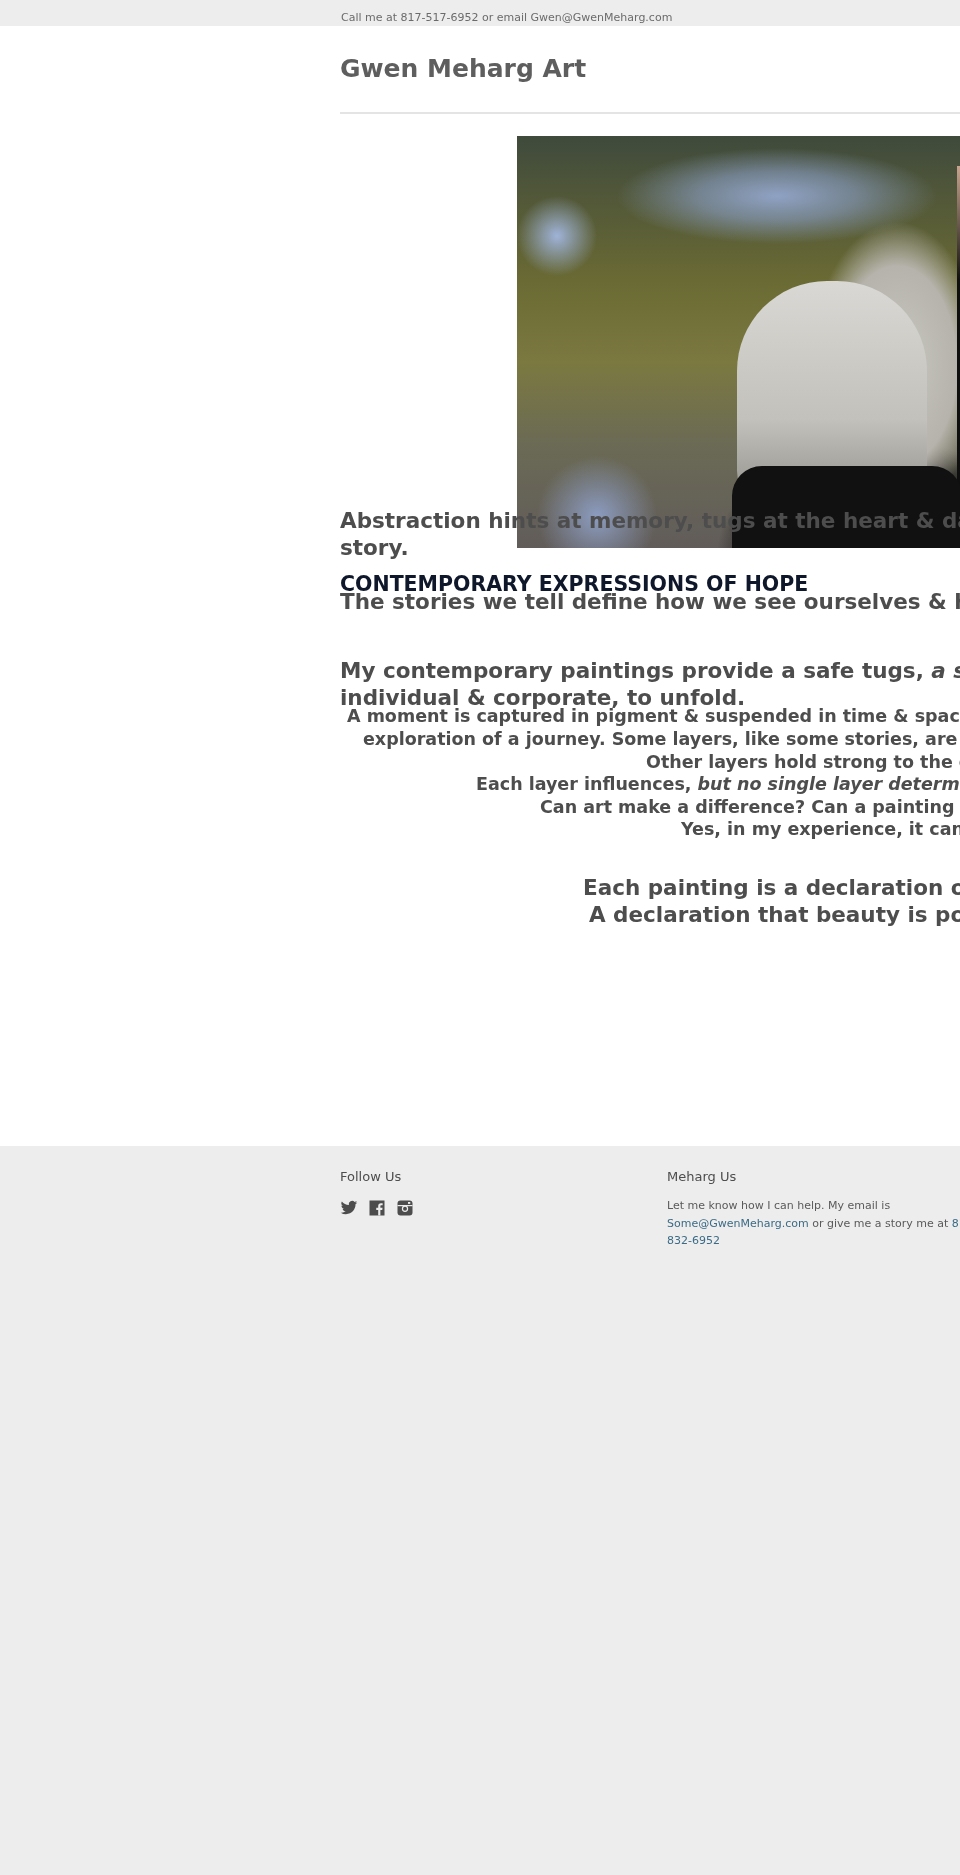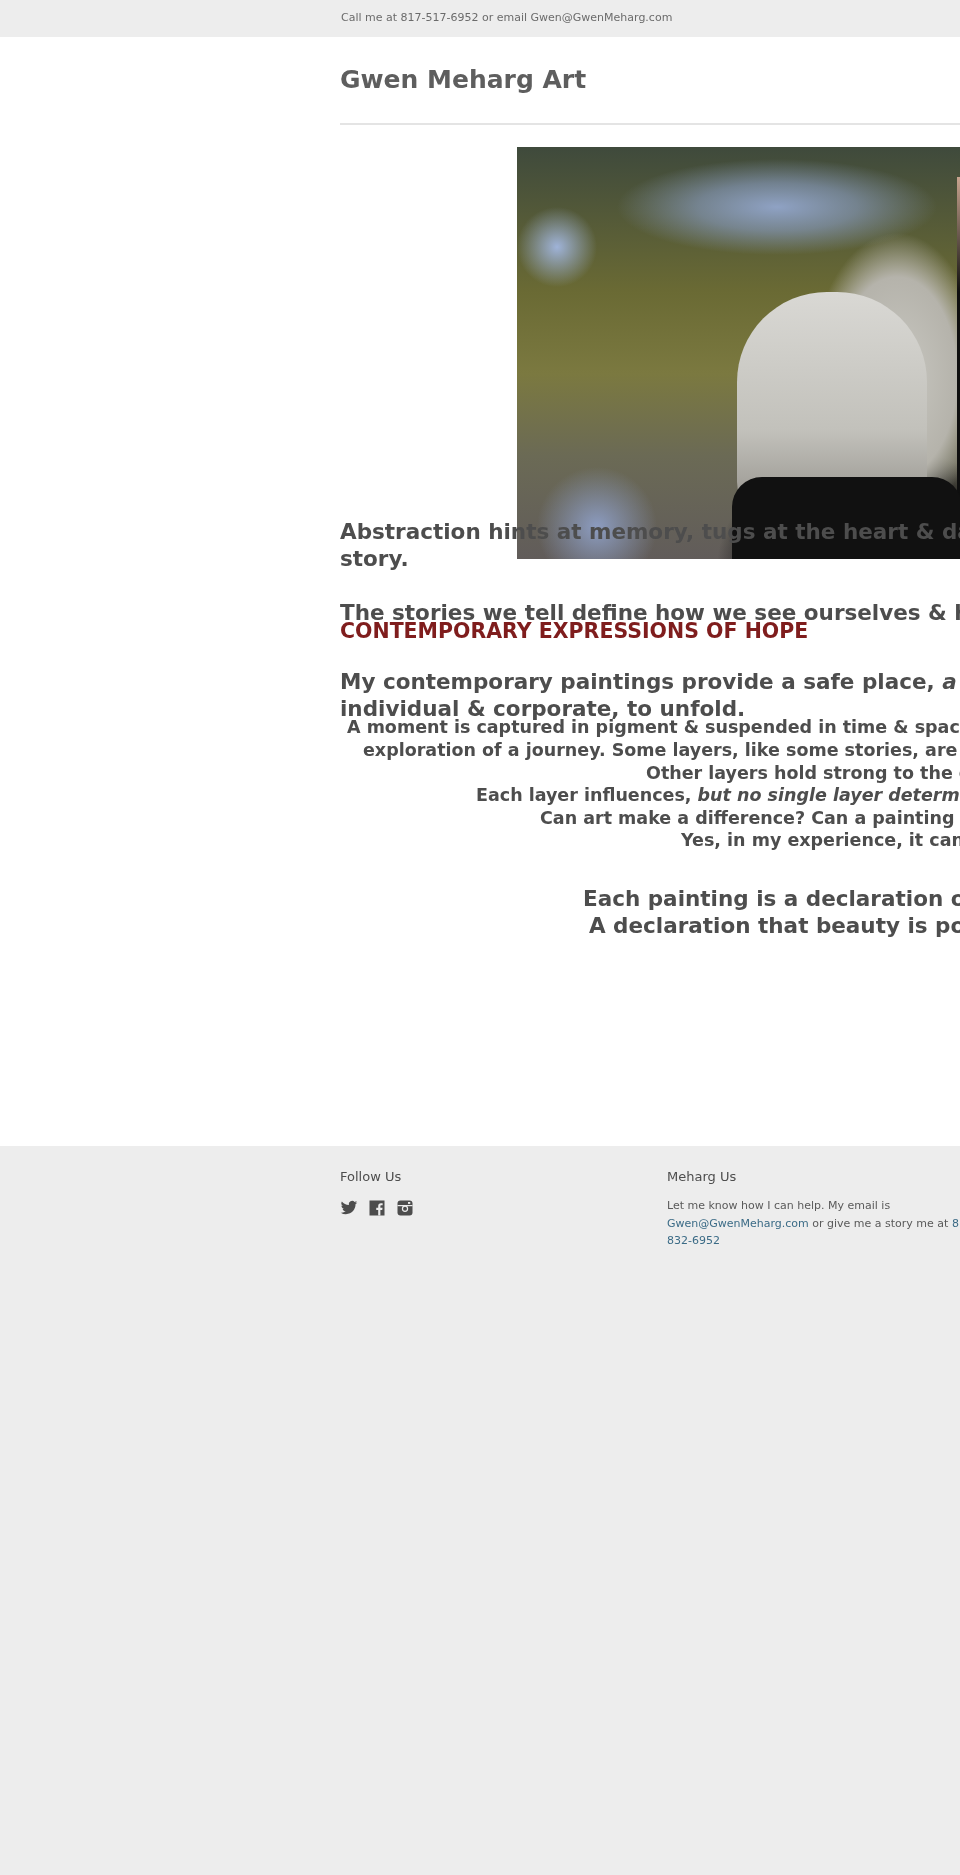--- a/index.html
+++ b/index.html
@@ -12,21 +12,21 @@
   }
   .topbar {
     position:absolute; left:0; top:0; width:960px; height:38px;
     background:#ededed;
   }
   .topbar-text {
     position:absolute; left:341px; top:11px;
     font-size:11px; color:#6b6b6b; white-space:nowrap;
   }
   .main {
-    position:absolute; left:0; top:37px; width:960px; height:1368px;
+    position:absolute; left:0; top:26px; width:960px; height:1368px;
     background:#ffffff; overflow:hidden;
   }
   .site-title {
     position:absolute; left:340px; top:28px;
     font-size:25px; font-weight:bold; color:#5e5e5e; white-space:nowrap;
   }
   .divider {
     position:absolute; left:340px; top:86px; width:700px; height:2px; background:#e4e4e4;
   }
   .hero {
@@ -48,21 +48,21 @@
     position:absolute; left:220px; top:145px; width:190px; height:230px;
     border-radius:90px 90px 40px 40px;
     background:linear-gradient(180deg,#d9d8d4 0%,#c2c1bb 60%,#8f8c86 100%);
   }
   .hero .body {
     position:absolute; left:215px; top:330px; width:230px; height:90px;
     background:#111; border-radius:30px 30px 0 0;
   }
   .h2 {
     position:absolute; left:340px; top:546px;
-    font-size:20.5px; font-weight:bold; color:#7f1d1d; white-space:nowrap;margin-top:36px;
+    font-size:20.5px; font-weight:bold; color:#0f172a; white-space:nowrap;
   }
   .big {
     position:absolute; left:340px; font-size:21.5px; font-weight:bold;
     color:#4d4d4d; line-height:27px; white-space:nowrap;
   }
   .mid {
     position:absolute; font-size:17.5px; font-weight:bold; color:#4d4d4d;
     line-height:22.5px; white-space:nowrap;
   }
   .decl {
@@ -104,21 +104,21 @@
   <div class="h2">CONTEMPORARY EXPRESSIONS OF HOPE</div>
 
   <div class="big" style="top:481px">
     <div>Abstraction hints at memory, tugs at the heart &amp; da</div>
     <div>story.</div>
   </div>
 
   <div class="big" style="top:562px">The stories we tell define how we see ourselves &amp; h</div>
 
   <div class="big" style="top:631px">
-    <div><span>My contemporary paintings provide a safe place, </span><em>a s</em></div>
+    <div><span>My contemporary paintings provide a safe tugs, </span><em>a s</em></div>
     <div>individual &amp; corporate, to unfold.</div>
   </div>
 
   <div class="mid" style="left:347px; top:679px">A moment is captured in pigment &amp; suspended in time &amp; space.  </div>
   <div class="mid" style="left:363px; top:702px">exploration of a journey.  Some layers, like some stories, are ol</div>
   <div class="mid" style="left:646px; top:725px">Other layers hold strong to the e</div>
   <div class="mid" style="left:476px; top:747px"><span>Each layer influences, </span><em>but no single layer determin</em></div>
   <div class="mid" style="left:540px; top:770px">Can art make a difference?  Can a painting e</div>
   <div class="mid" style="left:681px; top:792px">Yes, in my experience, it can.</div>
 
@@ -145,14 +145,14 @@
           <rect x="2" y="2" width="20" height="20" rx="4" fill="#4d4d4d"></rect>
           <rect x="2" y="8" width="20" height="1.6" fill="#ededed"></rect>
           <circle cx="12" cy="13" r="4.2" fill="#ededed"></circle>
           <circle cx="12" cy="13" r="2.6" fill="#4d4d4d"></circle>
           <rect x="16" y="4" width="3" height="2.5" fill="#ededed"></rect>
         </svg>
     </span>
   </div>
 
   <div class="f-head" style="left:667px">Meharg Us</div>
-  <div class="contact"><span>Let me know how I can help. My email is </span><a>Gwen@GwenMeharg.com</a><span> or give me a story me at </span><a>817-832-6952</a></div>
+  <div class="contact"><span>Let me know how I can help. My email is </span><a>Some@GwenMeharg.com</a><span> or give me a story me at </span><a>817-832-6952</a></div>
 </div>
 
 </body></html>

